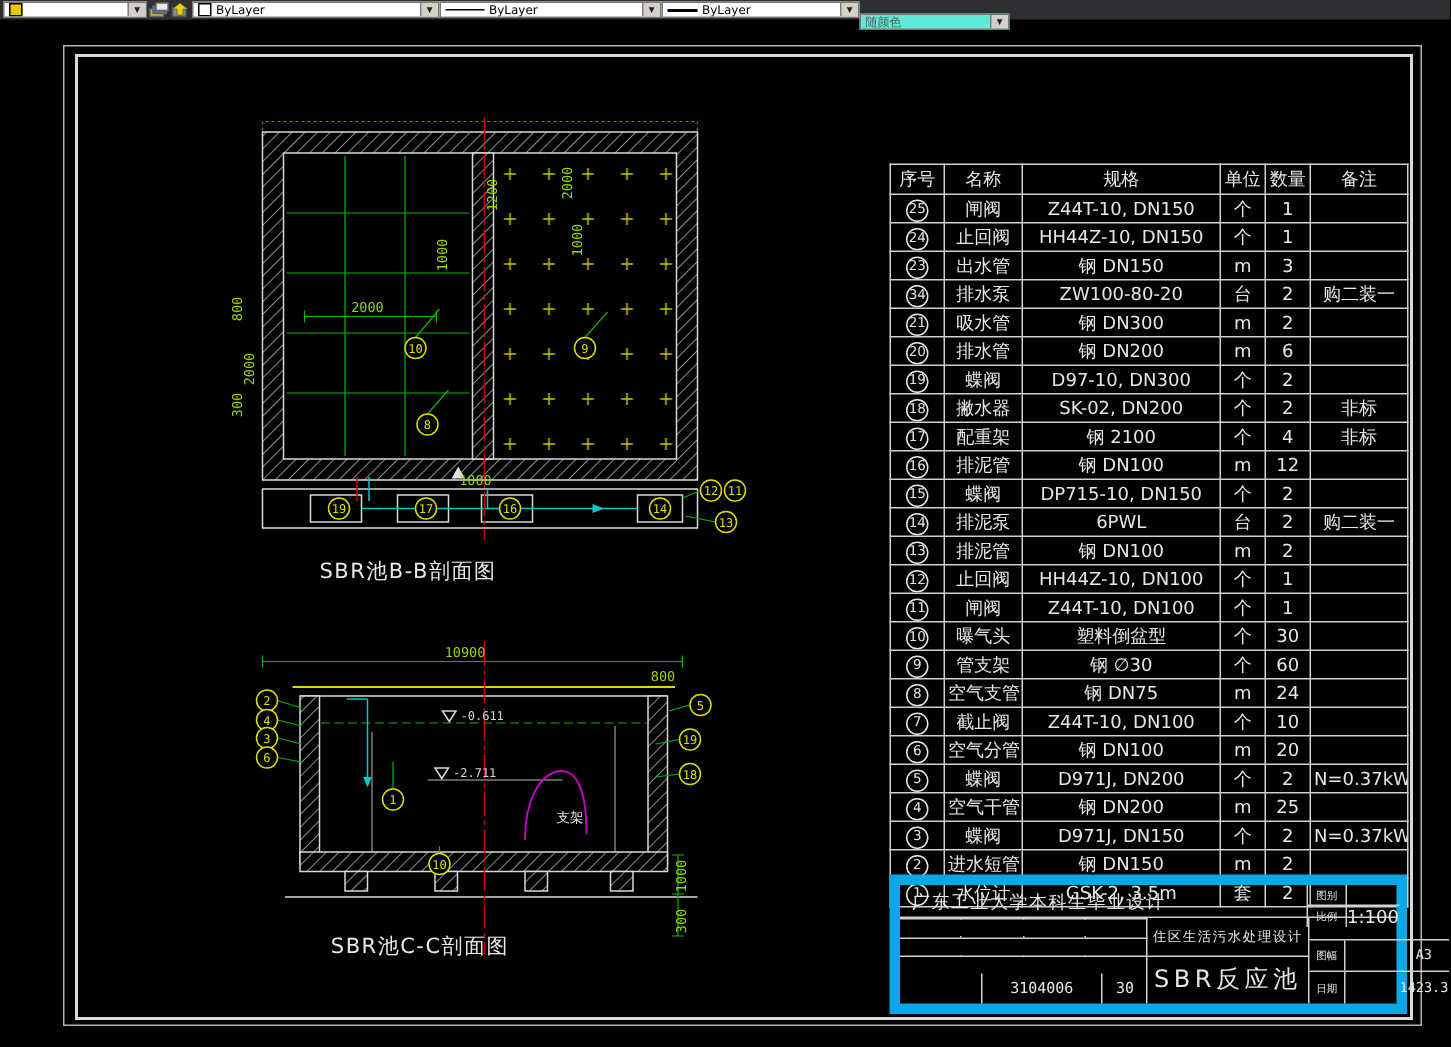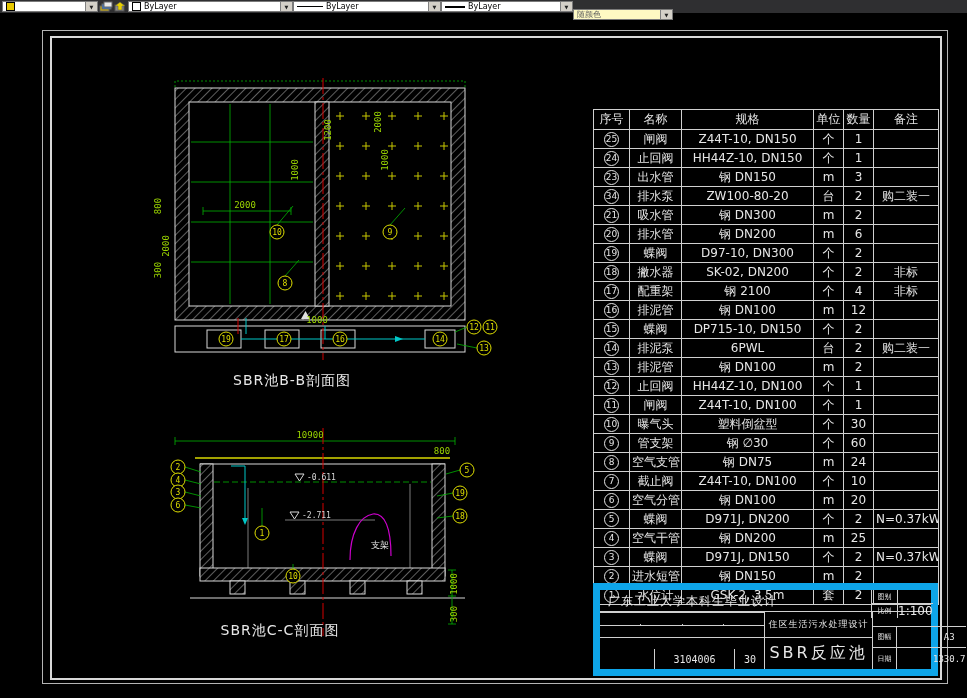--- a/index.html
+++ b/index.html
@@ -7,21 +7,21 @@
           font-family:"DejaVu Sans",sans-serif;}
 
   
   .toolbar{position:absolute;left:0;top:0;width:100%;height:13px;background:#2f2f31;
            display:flex;align-items:center;gap:0;padding:1px 2px;box-sizing:border-box;z-index:5;}
   .combo{height:11px;background:#fff;border:1px solid #7a7a7a;display:flex;align-items:center;
          font-size:8px;color:#000;padding-left:3px;box-sizing:border-box;overflow:hidden;}
   .combo-btn{margin-left:auto;width:11px;height:100%;background:#d4d0c8;border-left:1px solid #808080;
              font-size:5px;display:flex;align-items:center;justify-content:center;color:#222;}
   .w96{width:96px}.w165{width:165px}.w148{width:148px}.w132{width:132px}.w100{width:100px}
-  .combo.disabled{background:#fef9c3;color:#5e5e5e;margin-top:16px;}
+  .combo.disabled{background:#5eead4;color:#5e5e5e;margin-top:16px;}
   .mini-swatch{width:7px;height:7px;background:#fff;border:1px solid #000;margin-right:3px;flex:none;}
   .mini-swatch.y{background:#e8c800;}
   .lt-sample{width:26px;height:1px;background:#000;margin-right:3px;flex:none;}
   .lw-sample{width:20px;height:2px;background:#000;margin-right:3px;flex:none;}
   .tbtn{width:15px;height:12px;display:inline-flex;align-items:center;justify-content:center;background:#2f2f31;}
 
   
   .canvas{position:absolute;left:0;top:13px;width:967px;height:685px;background:#000;}
   .frame-outer{position:absolute;left:42px;top:17px;width:904px;height:652px;border:1px solid #b4b4b4;}
   .frame-inner{position:absolute;left:50px;top:23px;width:888px;height:640px;border:2px solid #d8d8d8;}
@@ -217,21 +217,21 @@
         <g class="co">
             <circle cx="345" cy="249" r="7"></circle>
             <text x="345" y="252">11</text>
           </g>
         <g class="co">
             <circle cx="339" cy="270" r="7"></circle>
             <text x="339" y="273">13</text>
           </g>
       </g>
     </svg>
-    <div class="dlabel" style="left:192px;top:359px">SBR池B-B剖面图</div>
+    <div class="dlabel" style="left:172px;top:359px">SBR池B-B剖面图</div>
 
     <svg class="dwg" style="left:145px;top:415px" width="360" height="215" viewBox="0 0 360 215">
       <defs>
         <pattern id="h2" width="6" height="6" patternTransform="rotate(45)" patternUnits="userSpaceOnUse">
           <rect width="6" height="6" fill="#000"></rect>
           <line x1="0" y1="0" x2="0" y2="6" stroke="#bdbdbd" stroke-width="1"></line>
         </pattern>
       </defs>
       <g>
 
@@ -581,20 +581,20 @@
           <div class="tb-name">SBR反应池</div>
         </div>
         <div class="tb-right">
           <div class="tb-r-empty"></div>
           <div class="tb-pair">
             <span class="tb-lbl">图幅</span>
             <span class="tb-val">A3</span>
           </div>
           <div class="tb-pair">
             <span class="tb-lbl">日期</span>
-            <span class="tb-val">1330.7</span>
+            <span class="tb-val">1423.3</span>
           </div>
         </div>
       </div>
     </div>
 
   </div>
 </div>
 
 </body></html>

